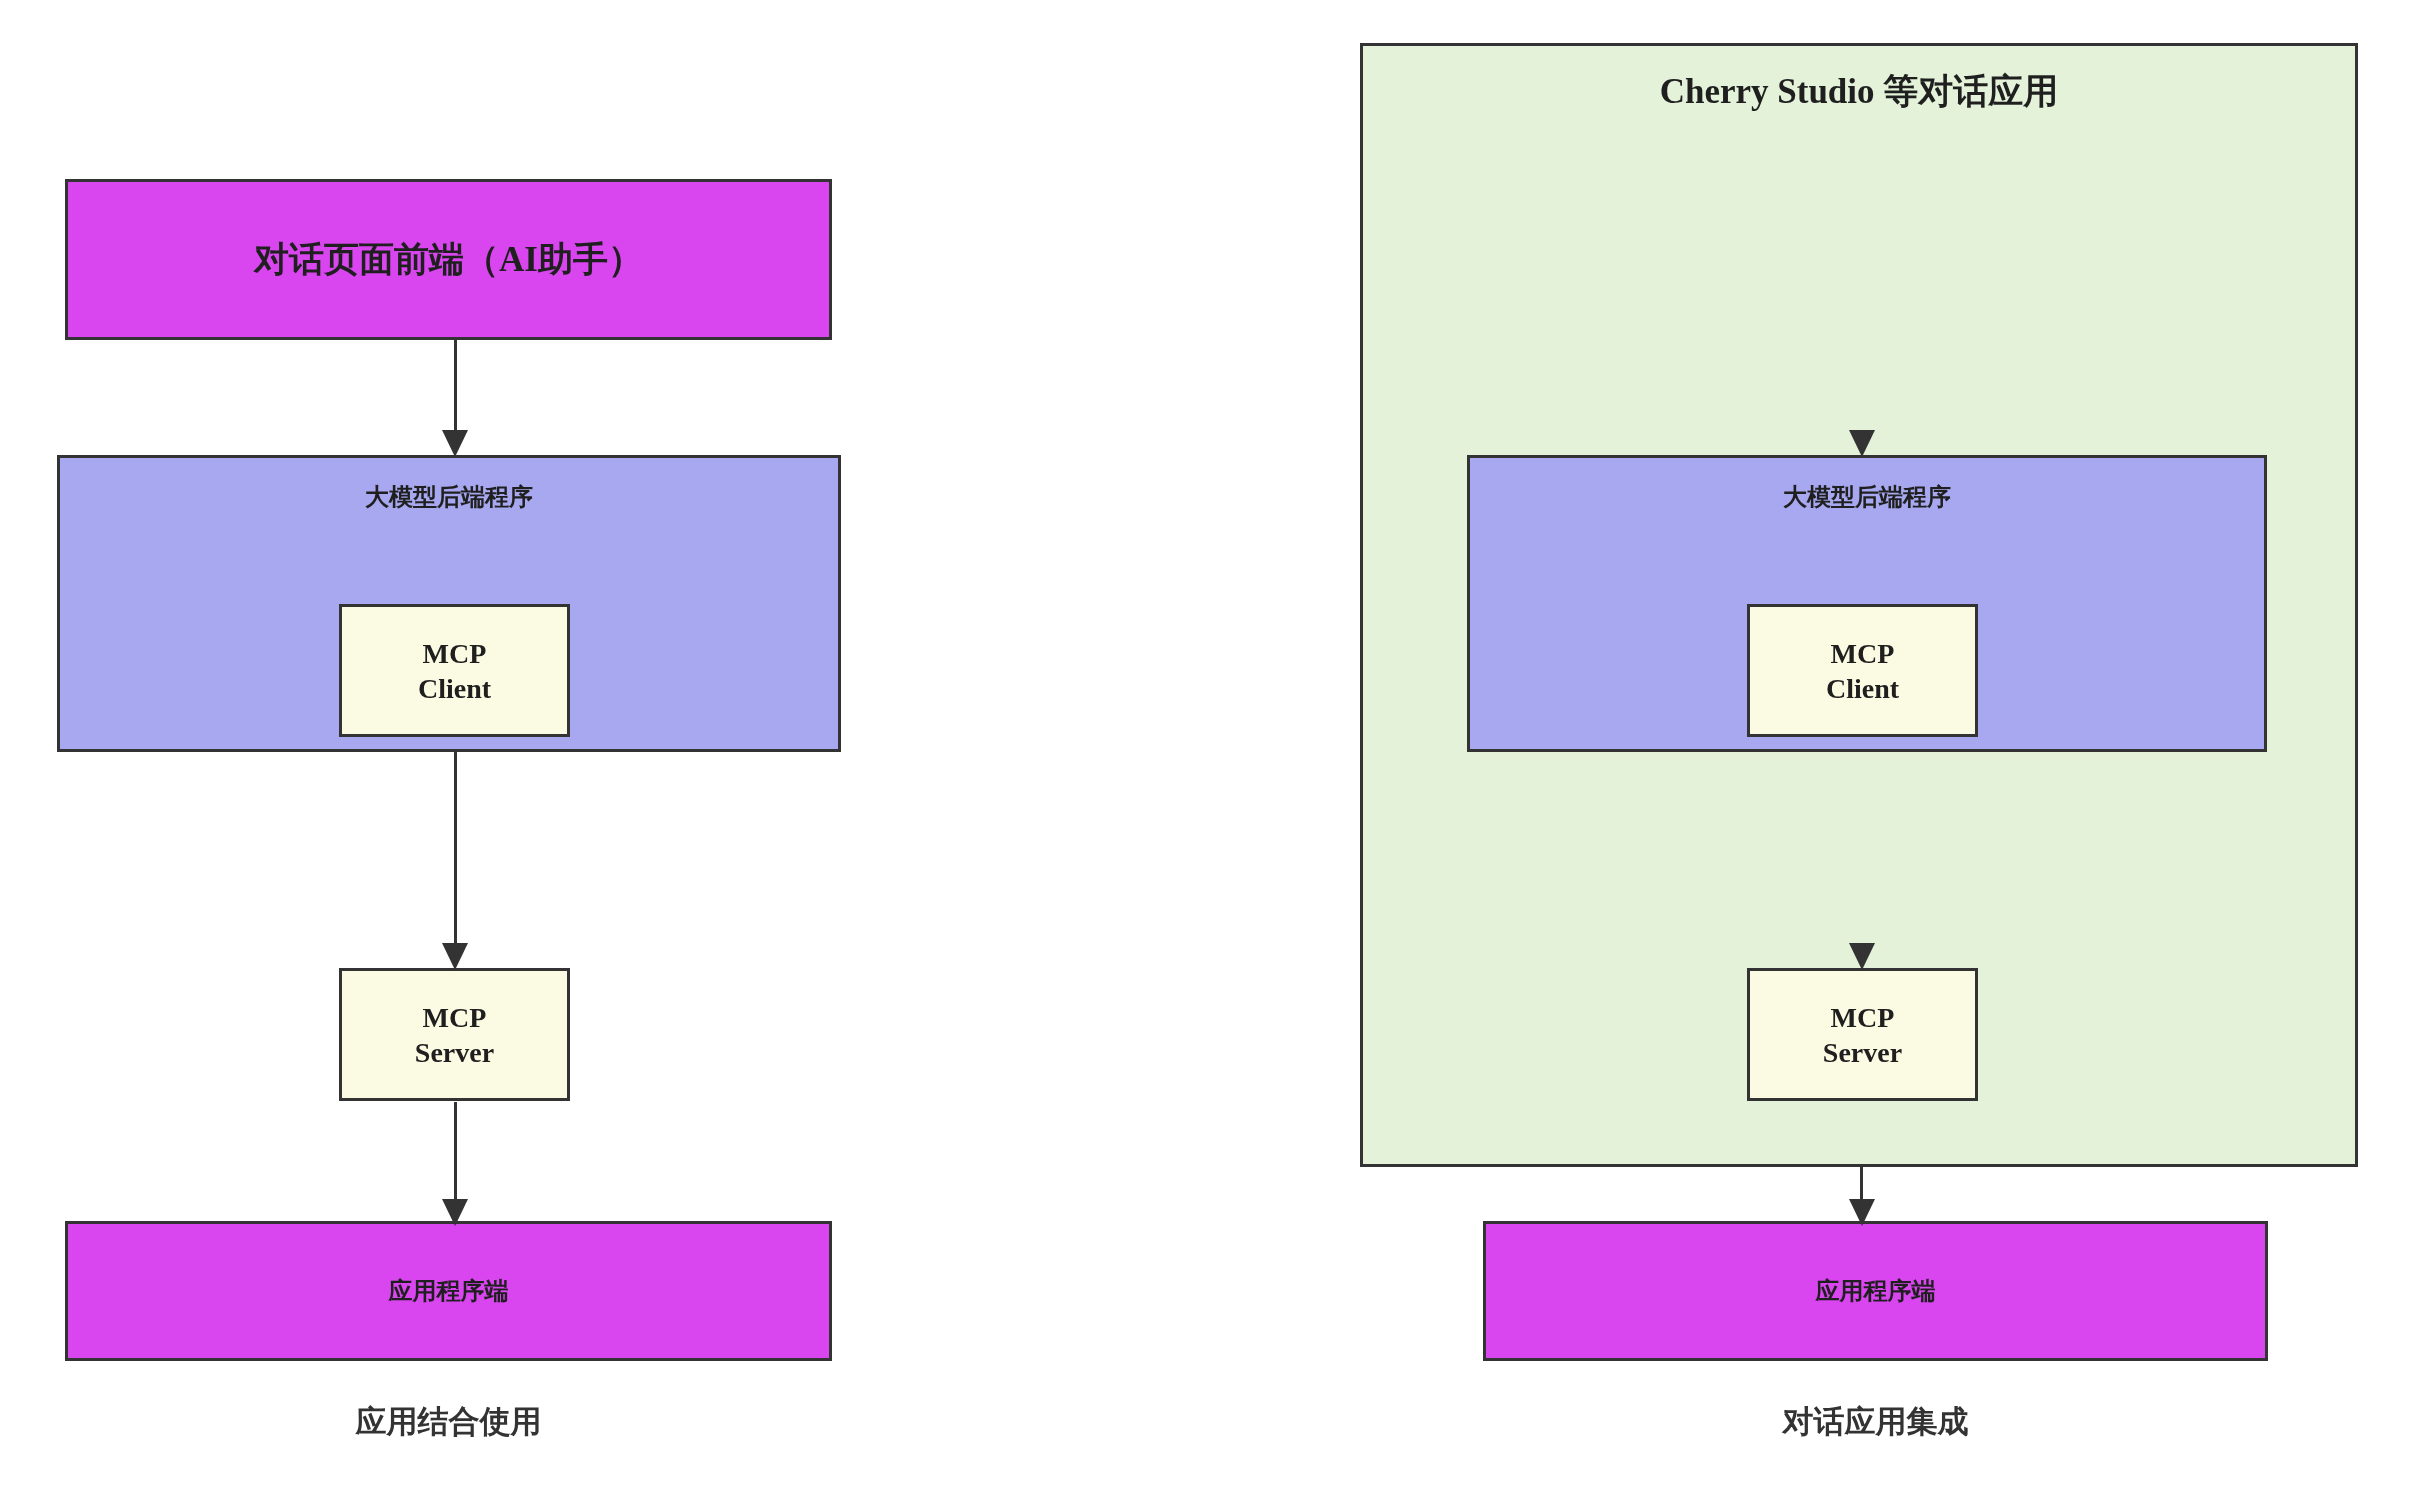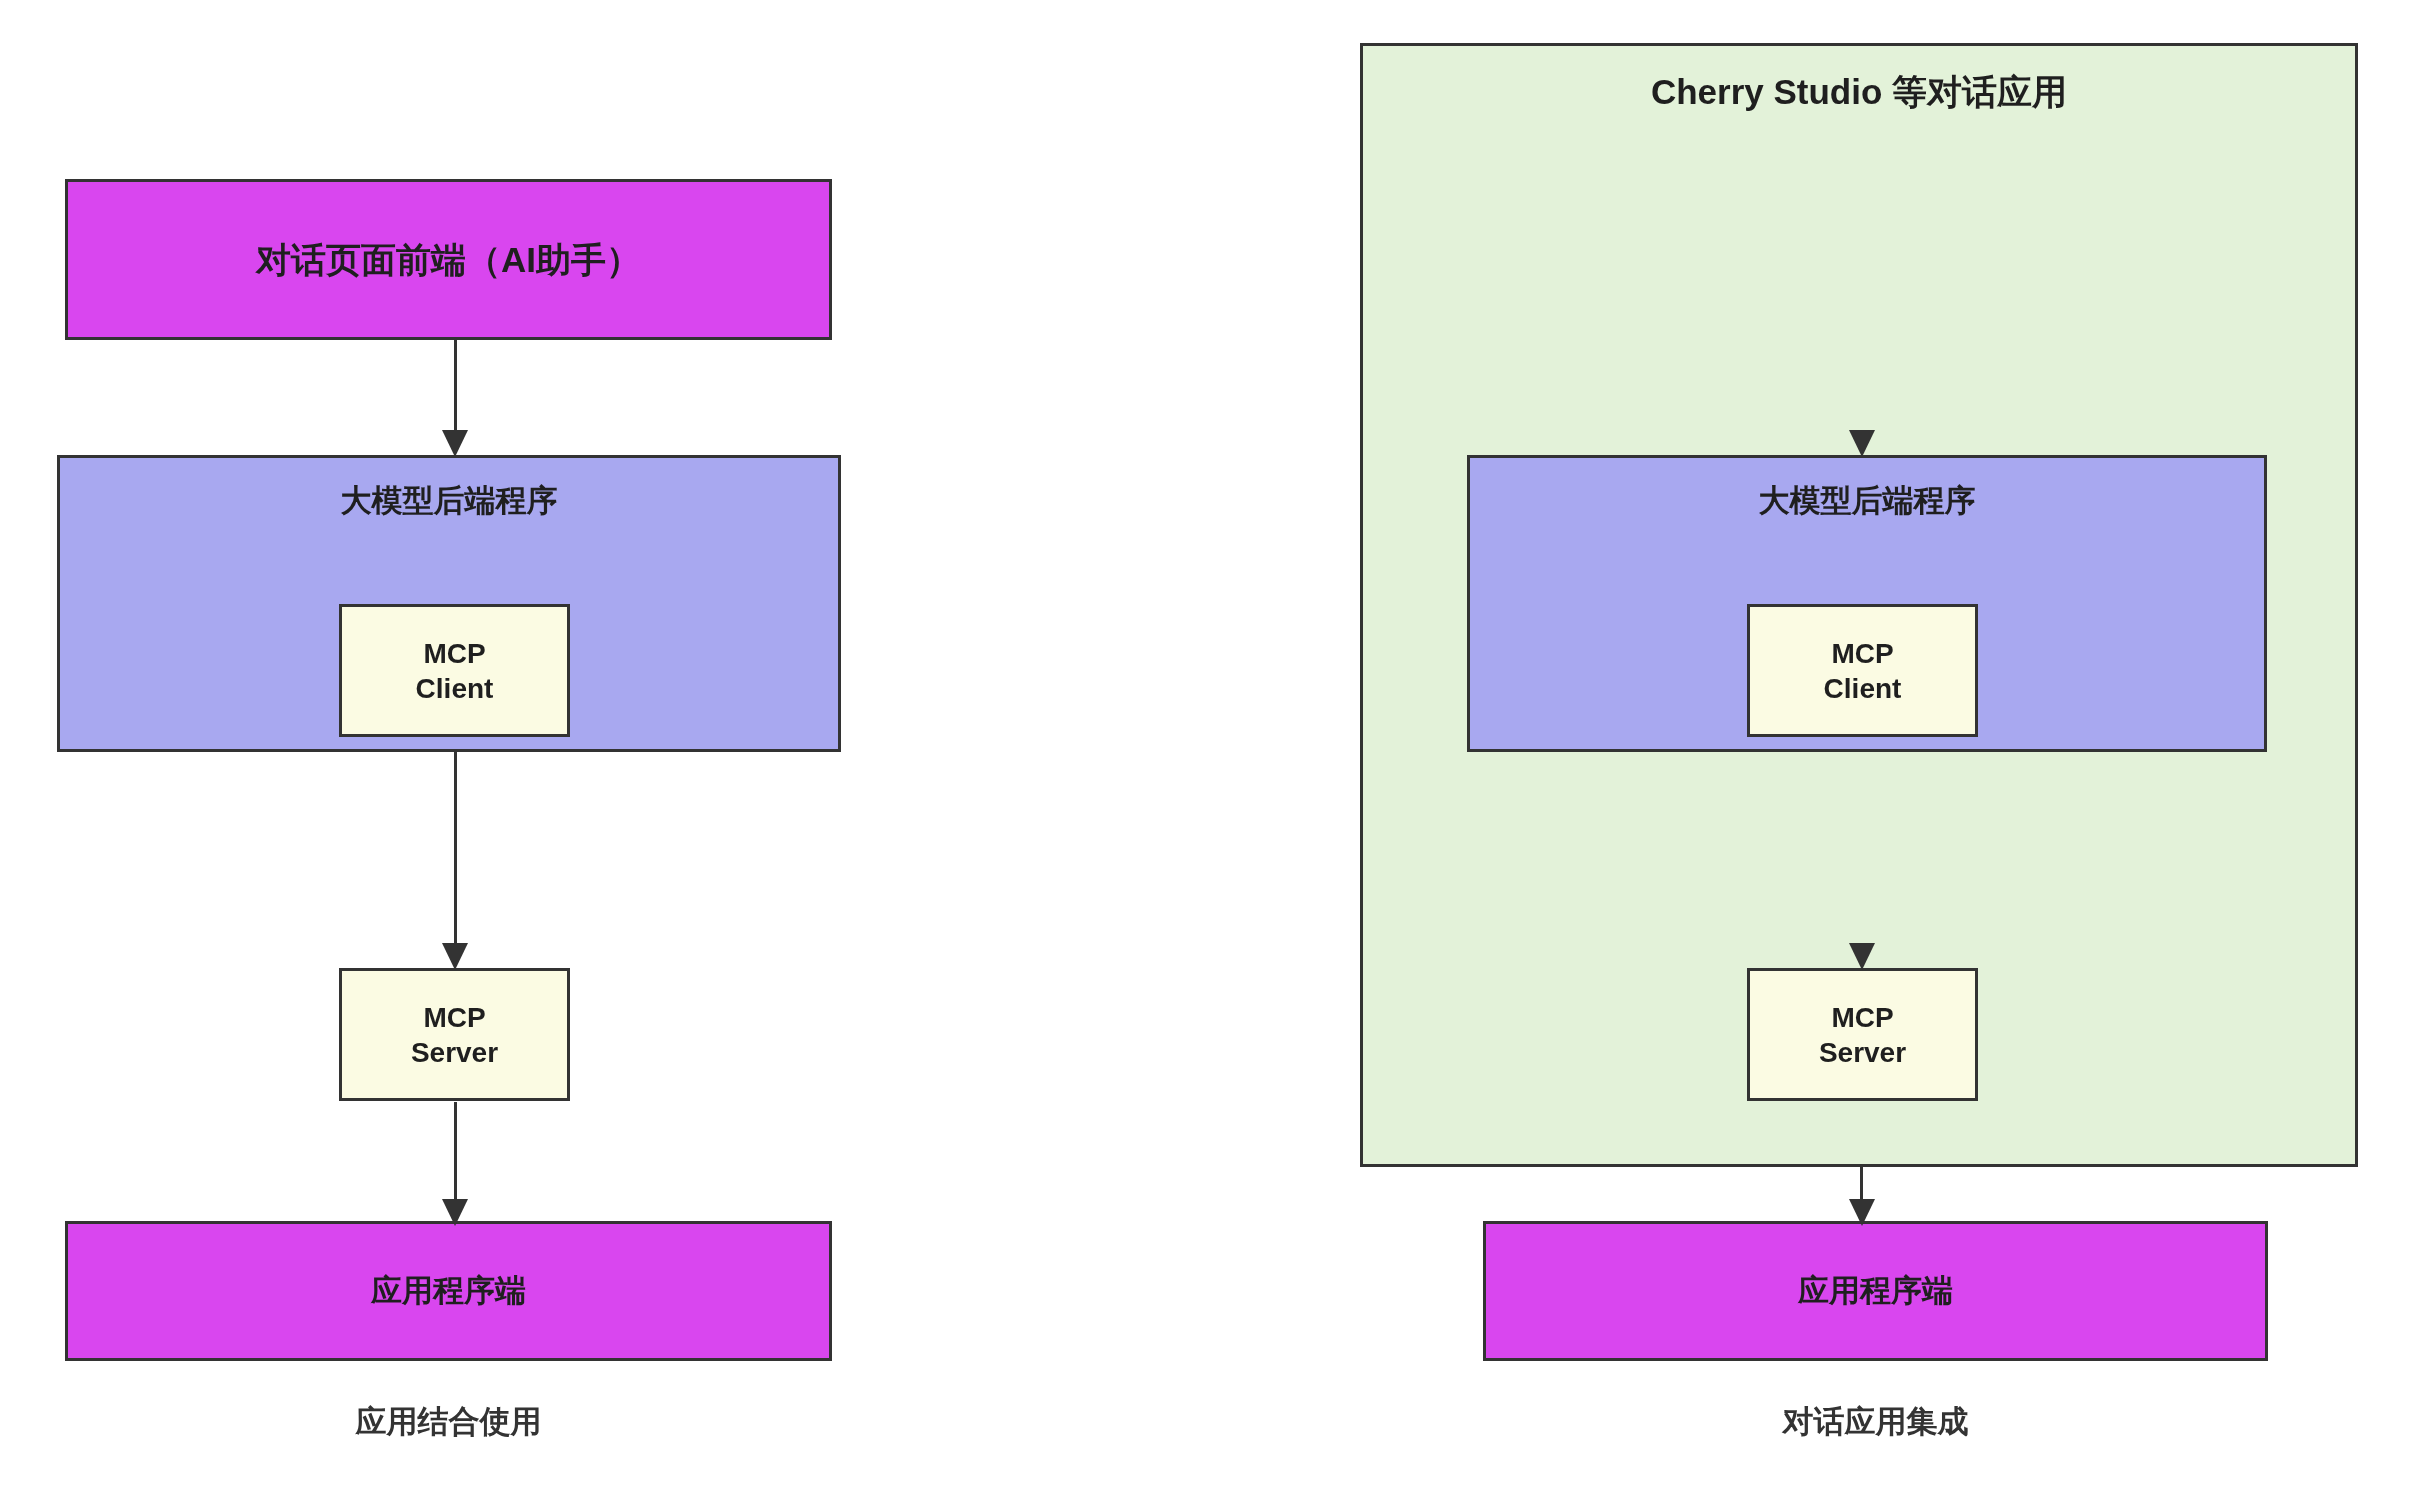--- a/index.html
+++ b/index.html
@@ -28,39 +28,40 @@
     justify-content: center;
     text-align: center;
     color: #1f1f1f;
     font-weight: bold;
     line-height: 1.25;
     z-index: 3;
   }
   .node-label {
     display: block;
     padding: 0 7.8px;
+    font-family: Liberation Serif, serif;
   }
 
   .fill-cyan   { background: #d946ef; }
   .fill-purple { background: #a8a8f0; }
   .fill-cream  { background: #fbfbe3; }
   .fill-beige  { background: #d946ef; }
   .fill-green  { background: #e3f2d9; }
 
   
   .container-node {
     align-items: flex-start;
     justify-content: center;
   }
   .container-node > .node-label {
     padding-top: 23.5px;
   }
 
   .title-lg { font-size: 35px; }
-  .title-md { font-size: 31px; }
+  .title-md { font-size: 24px; }
   .title-sm { font-size: 28px; }
 
   
   .conn {
     position: absolute;
     background: #333333;
     width: 3.1px;
     z-index: 2;
   }
   .arrowhead {

